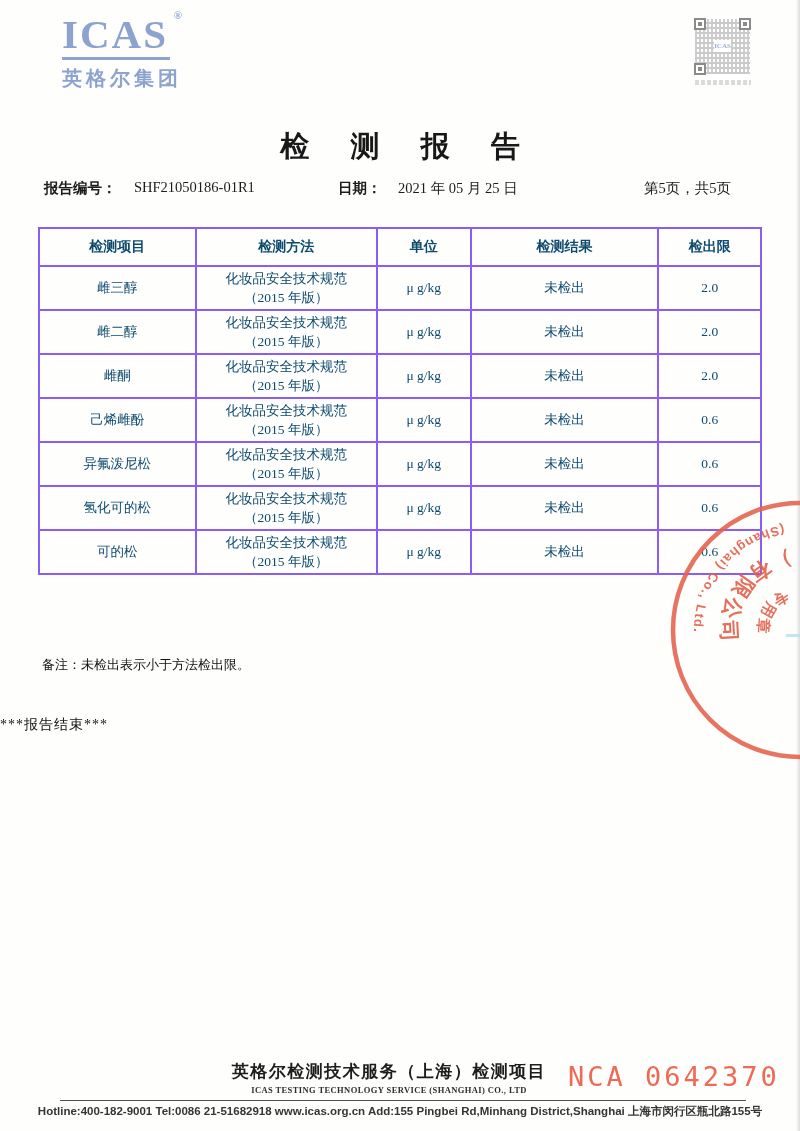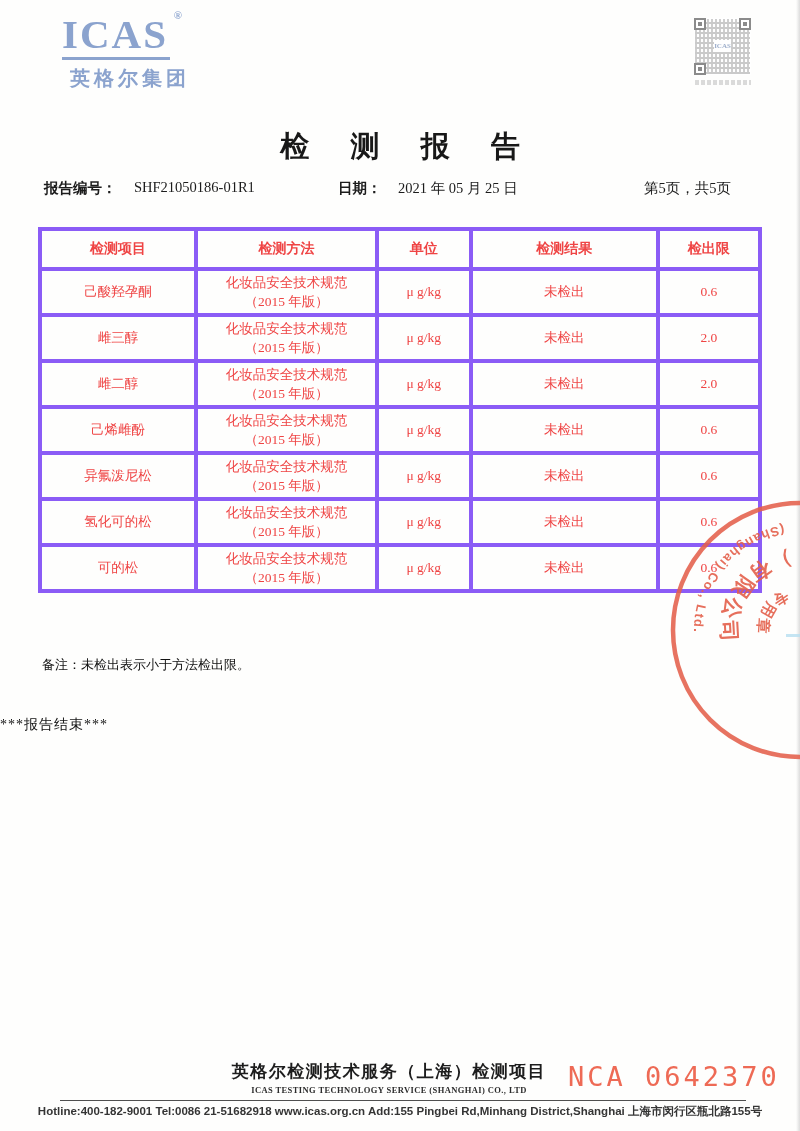--- a/index.html
+++ b/index.html
@@ -11,21 +11,21 @@
   }
   .page-edge{position:absolute;right:0;top:0;width:4px;height:100%;
     background:linear-gradient(to left,#dcdcdc,rgba(255,255,255,0));}
   
   .logo{position:absolute;left:62px;top:14px;}
   .logo-main{display:inline-block;position:relative;
     font-family:"Liberation Serif",serif;font-weight:bold;
     font-size:41px;line-height:1;color:#8ba3ce;letter-spacing:2px;
     border-bottom:3px solid #8ba3ce;padding:0 2px 2px 0;}
   .logo-reg{position:absolute;right:-14px;top:-4px;font-size:11px;color:#8ba3ce;}
-  .logo-group{margin-top:5px;font-size:20px;font-weight:bold;color:#8ba3ce;letter-spacing:4px;margin-left:8px;}
+  .logo-group{margin-top:5px;font-size:20px;font-weight:bold;color:#8ba3ce;letter-spacing:4px;}
   
   .qr{position:absolute;left:694px;top:18px;width:57px;height:57px;background:#fff;}
   .qr-noise{position:absolute;inset:1px;
     background-image:
       repeating-linear-gradient(0deg,#979797 0 2px,transparent 2px 5px),
       repeating-linear-gradient(90deg,#9e9e9e 0 2px,transparent 2px 4px);
     opacity:.5;}
   .qr-finder{position:absolute;width:12px;height:12px;border:2px solid #8b8b8b;background:#fff;box-sizing:border-box;}
   .qr-finder::after{content:"";position:absolute;inset:2px;background:#8b8b8b;}
   .qr-f-tl{left:0;top:0;} .qr-f-tr{right:0;top:0;} .qr-f-bl{left:0;bottom:0;}
@@ -41,22 +41,22 @@
   .lbl{font-weight:bold;}
   .pos-report-label{position:absolute;left:44px;}
   .pos-report-no{position:absolute;left:134px;font-size:14.5px;}
   .pos-date-label{position:absolute;left:338px;}
   .pos-date{position:absolute;left:398px;}
   .pos-page{position:absolute;left:644px;}
   
   table.results{position:absolute;top:227px;left:38px;width:724px;
     border-collapse:collapse;table-layout:fixed;}
   table.results th,table.results td{
-    border:4px solid #8b5cf6;text-align:center;vertical-align:middle;
-    font-size:13.5px;color:#ef4444;padding:0 2px;}
+    border:2px solid #8b5cf6;text-align:center;vertical-align:middle;
+    font-size:13.5px;color:#0c4a6e;padding:0 2px;}
   table.results th{height:36px;font-weight:bold;font-size:14px;}
   table.results td{height:42px;}
   .c1{width:21.7%;} .c2{width:25.1%;} .c3{width:13.0%;} .c4{width:26.0%;} .c5{width:14.2%;}
   .method-l{display:block;line-height:19px;}
   
   .remark{position:absolute;top:656px;left:42px;font-size:13px;color:#111;}
   .end-mark{position:absolute;top:716px;left:0;width:780px;text-align:left;
     font-size:14px;color:#111;letter-spacing:1px;}
   
   .stamp{position:absolute;left:648px;top:490px;width:152px;height:285px;pointer-events:none;}
@@ -114,30 +114,20 @@
   <thead>
     <tr>
       <th>检测项目</th>
       <th>检测方法</th>
       <th>单位</th>
       <th>检测结果</th>
       <th>检出限</th>
     </tr>
   </thead>
   <tbody>
-  <tr>
-    <td><span>己酸羟孕酮</span></td>
-    <td>
-      <span class="method-l">化妆品安全技术规范</span>
-      <span class="method-l">（2015 年版）</span>
-    </td>
-    <td><span>μ g/kg</span></td>
-    <td><span>未检出</span></td>
-    <td><span>0.6</span></td>
-  </tr>
 
 
   <tr>
     <td><span>雌三醇</span></td>
     <td>
       <span class="method-l">化妆品安全技术规范</span>
       <span class="method-l">（2015 年版）</span>
     </td>
     <td><span>μ g/kg</span></td>
     <td><span>未检出</span></td>
@@ -148,20 +138,30 @@
     <td><span>雌二醇</span></td>
     <td>
       <span class="method-l">化妆品安全技术规范</span>
       <span class="method-l">（2015 年版）</span>
     </td>
     <td><span>μ g/kg</span></td>
     <td><span>未检出</span></td>
     <td><span>2.0</span></td>
   </tr>
 
+  <tr>
+    <td><span>雌酮</span></td>
+    <td>
+      <span class="method-l">化妆品安全技术规范</span>
+      <span class="method-l">（2015 年版）</span>
+    </td>
+    <td><span>μ g/kg</span></td>
+    <td><span>未检出</span></td>
+    <td><span>2.0</span></td>
+  </tr>
 
   <tr>
     <td><span>己烯雌酚</span></td>
     <td>
       <span class="method-l">化妆品安全技术规范</span>
       <span class="method-l">（2015 年版）</span>
     </td>
     <td><span>μ g/kg</span></td>
     <td><span>未检出</span></td>
     <td><span>0.6</span></td>

